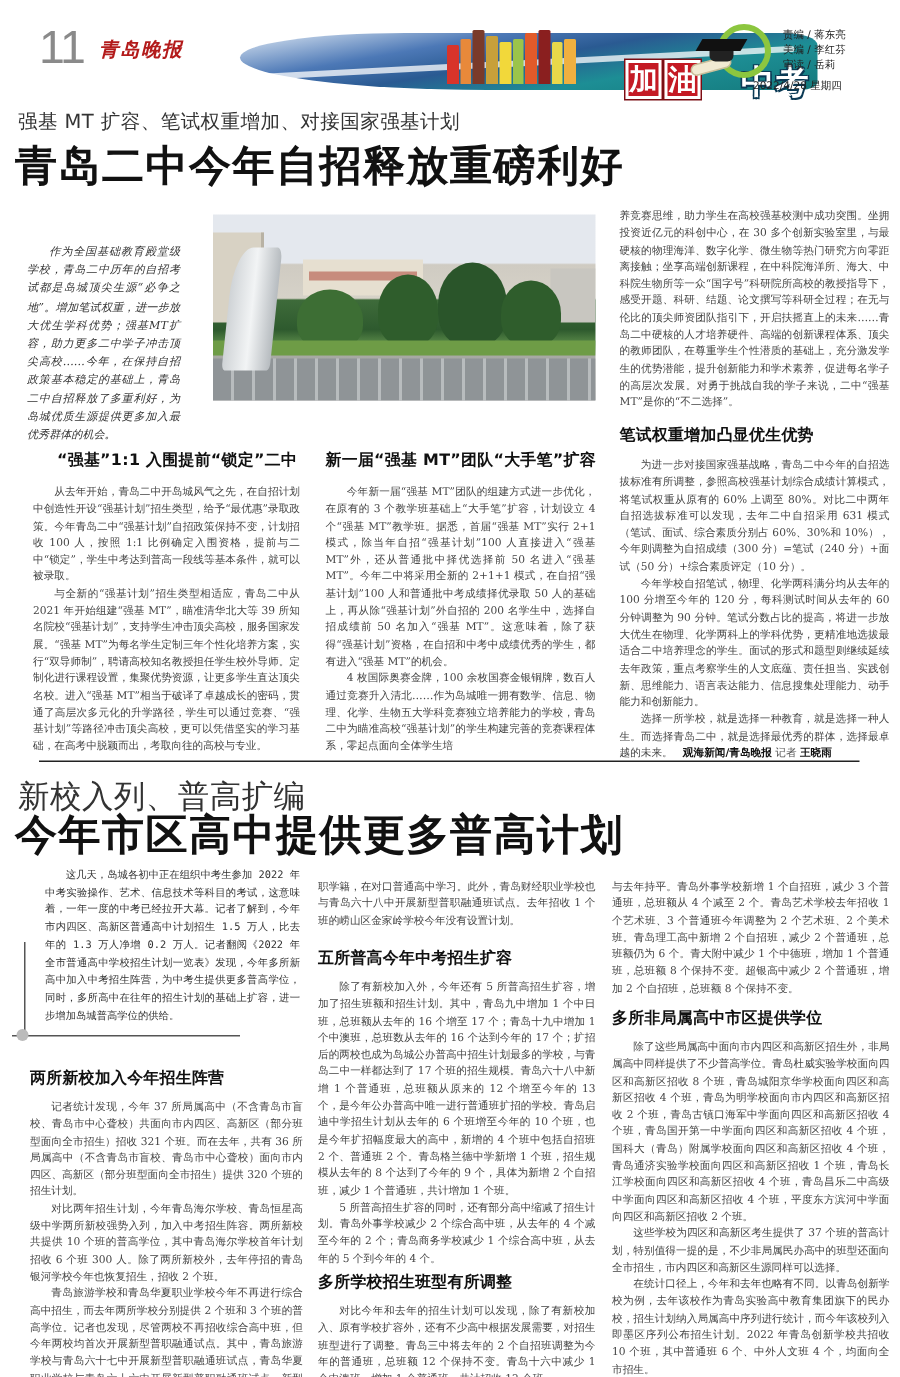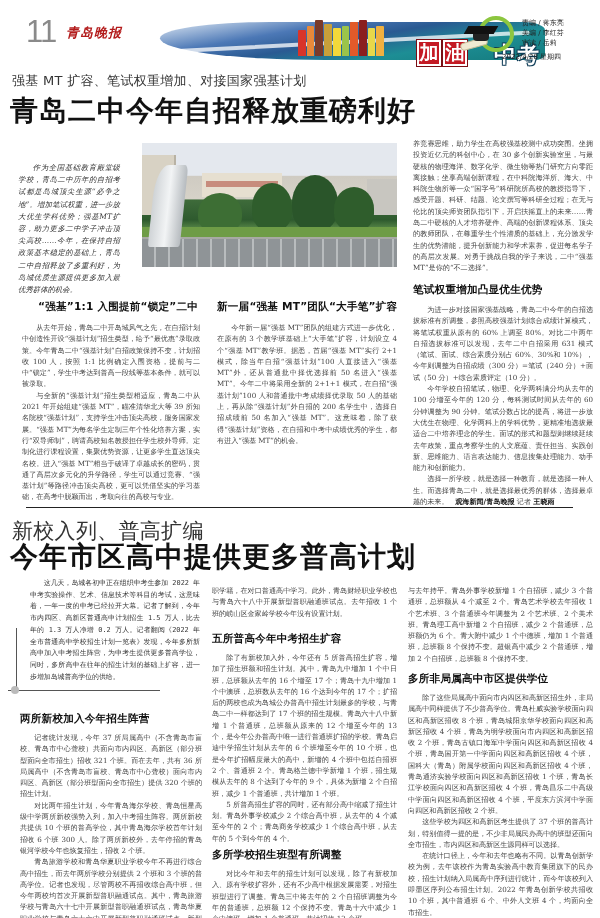--- a/index.html
+++ b/index.html
@@ -121,20 +121,21 @@
 
   <h2 class="subhead" style="left:22px; top:300px;margin-left:16px;">“强基”1:1 入围提前“锁定”二中</h2>
   <div class="col" style="left:22px; top:322px; width:178px;">
     <p>从去年开始，青岛二中开岛城风气之先，在自招计划中创造性开设“强基计划”招生类型，给予“最优惠”录取政策。今年青岛二中“强基计划”自招政策保持不变，计划招收 100 人，按照 1:1 比例确定入围资格，提前与二中“锁定”，学生中考达到普高一段线等基本条件，就可以被录取。</p>
     <p>与全新的“强基计划”招生类型相适应，青岛二中从 2021 年开始组建“强基 MT”，瞄准清华北大等 39 所知名院校“强基计划”，支持学生冲击顶尖高校，服务国家发展。“强基 MT”为每名学生定制三年个性化培养方案，实行“双导师制”，聘请高校知名教授担任学生校外导师。定制化进行课程设置，集聚优势资源，让更多学生直达顶尖名校。进入“强基 MT”相当于破译了卓越成长的密码，贯通了高层次多元化的升学路径，学生可以通过竞赛、“强基计划”等路径冲击顶尖高校，更可以凭借坚实的学习基础，在高考中脱颖而出，考取向往的高校与专业。</p>
   </div>
 
   <h2 class="subhead" style="left:217px; top:300px;">新一届“强基 MT”团队“大手笔”扩容</h2>
   <div class="col" style="left:217px; top:322px; width:180px;">
     <p>今年新一届“强基 MT”团队的组建方式进一步优化，在原有的 3 个教学班基础上“大手笔”扩容，计划设立 4 个“强基 MT”教学班。据悉，首届“强基 MT”实行 2+1 模式，除当年自招“强基计划”100 人直接进入“强基 MT”外，还从普通批中择优选择前 50 名进入“强基 MT”。今年二中将采用全新的 2+1+1 模式，在自招“强基计划”100 人和普通批中考成绩择优录取 50 人的基础上，再从除“强基计划”外自招的 200 名学生中，选择自招成绩前 50 名加入“强基 MT”。这意味着，除了获得“强基计划”资格，在自招和中考中成绩优秀的学生，都有进入“强基 MT”的机会。</p>
+    <p>4 枚国际奥赛金牌，100 余枚国赛金银铜牌，数百人通过竞赛升入清北……作为岛城唯一拥有数学、信息、物理、化学、生物五大学科竞赛独立培养能力的学校，青岛二中为瞄准高校“强基计划”的学生构建完善的竞赛课程体系，零起点面向全体学生培</p>
   </div>
 
   <div class="col" style="left:413px; top:138px; width:180px;">
     <p style="text-indent:0">养竞赛思维，助力学生在高校强基校测中成功突围。坐拥投资近亿元的科创中心，在 30 多个创新实验室里，与最硬核的物理海洋、数字化学、微生物等热门研究方向零距离接触；坐享高端创新课程，在中科院海洋所、海大、中科院生物所等一众“国字号”科研院所高校的教授指导下，感受开题、科研、结题、论文撰写等科研全过程；在无与伦比的顶尖师资团队指引下，开启扶摇直上的未来……青岛二中硬核的人才培养硬件、高端的创新课程体系、顶尖的教师团队，在尊重学生个性潜质的基础上，充分激发学生的优势潜能，提升创新能力和学术素养，促进每名学子的高层次发展。对勇于挑战自我的学子来说，二中“强基 MT”是你的“不二选择”。</p>
   </div>
   <h2 class="subhead" style="left:413px; top:283px;">笔试权重增加凸显优生优势</h2>
   <div class="col" style="left:413px; top:304px; width:180px;">
     <p>为进一步对接国家强基战略，青岛二中今年的自招选拔标准有所调整，参照高校强基计划综合成绩计算模式，将笔试权重从原有的 60% 上调至 80%。对比二中两年自招选拔标准可以发现，去年二中自招采用 631 模式（笔试、面试、综合素质分别占 60%、30%和 10%），今年则调整为自招成绩（300 分）=笔试（240 分）+面试（50 分）+综合素质评定（10 分）。</p>
     <p>今年学校自招笔试，物理、化学两科满分均从去年的 100 分增至今年的 120 分，每科测试时间从去年的 60 分钟调整为 90 分钟。笔试分数占比的提高，将进一步放大优生在物理、化学两科上的学科优势，更精准地选拔最适合二中培养理念的学生。面试的形式和题型则继续延续去年政策，重点考察学生的人文底蕴、责任担当、实践创新、思维能力、语言表达能力、信息搜集处理能力、动手能力和创新能力。</p>
     <p><span>选择一所学校，就是选择一种教育，就是选择一种人生。而选择青岛二中，就是选择最优秀的群体，选择最卓越的未来。</span>&nbsp;&nbsp;&nbsp;<span class="byline">观海新闻/青岛晚报</span> <span class="byline-reporter">记者</span> <span class="byline-name">王晓雨</span></p>

